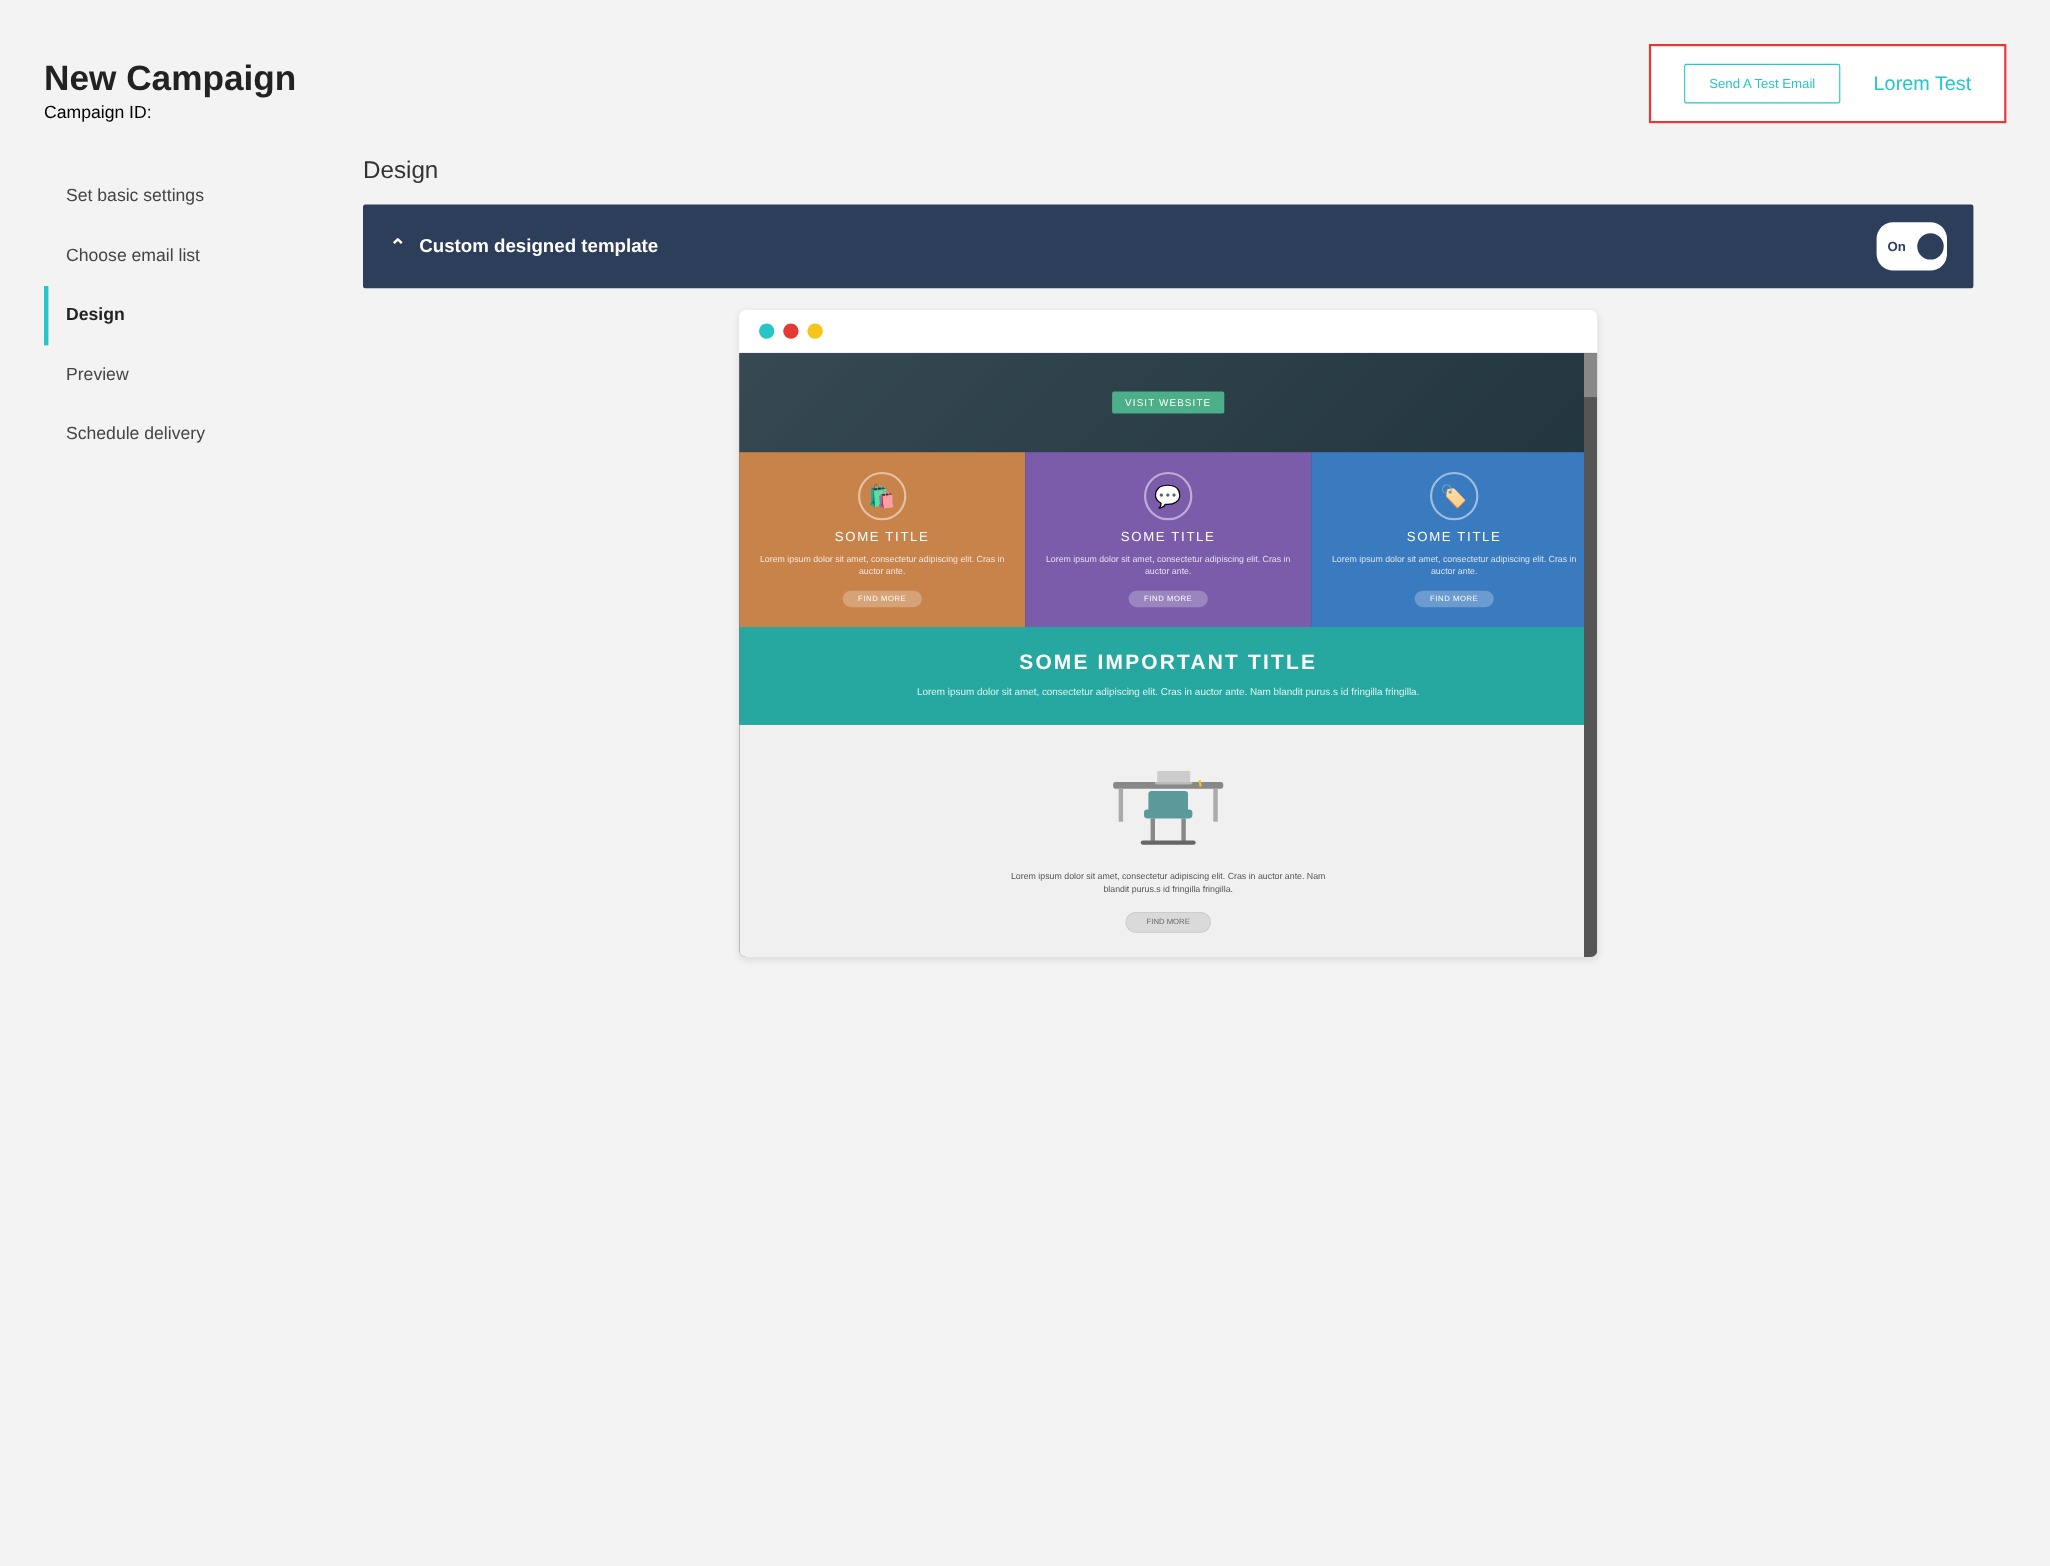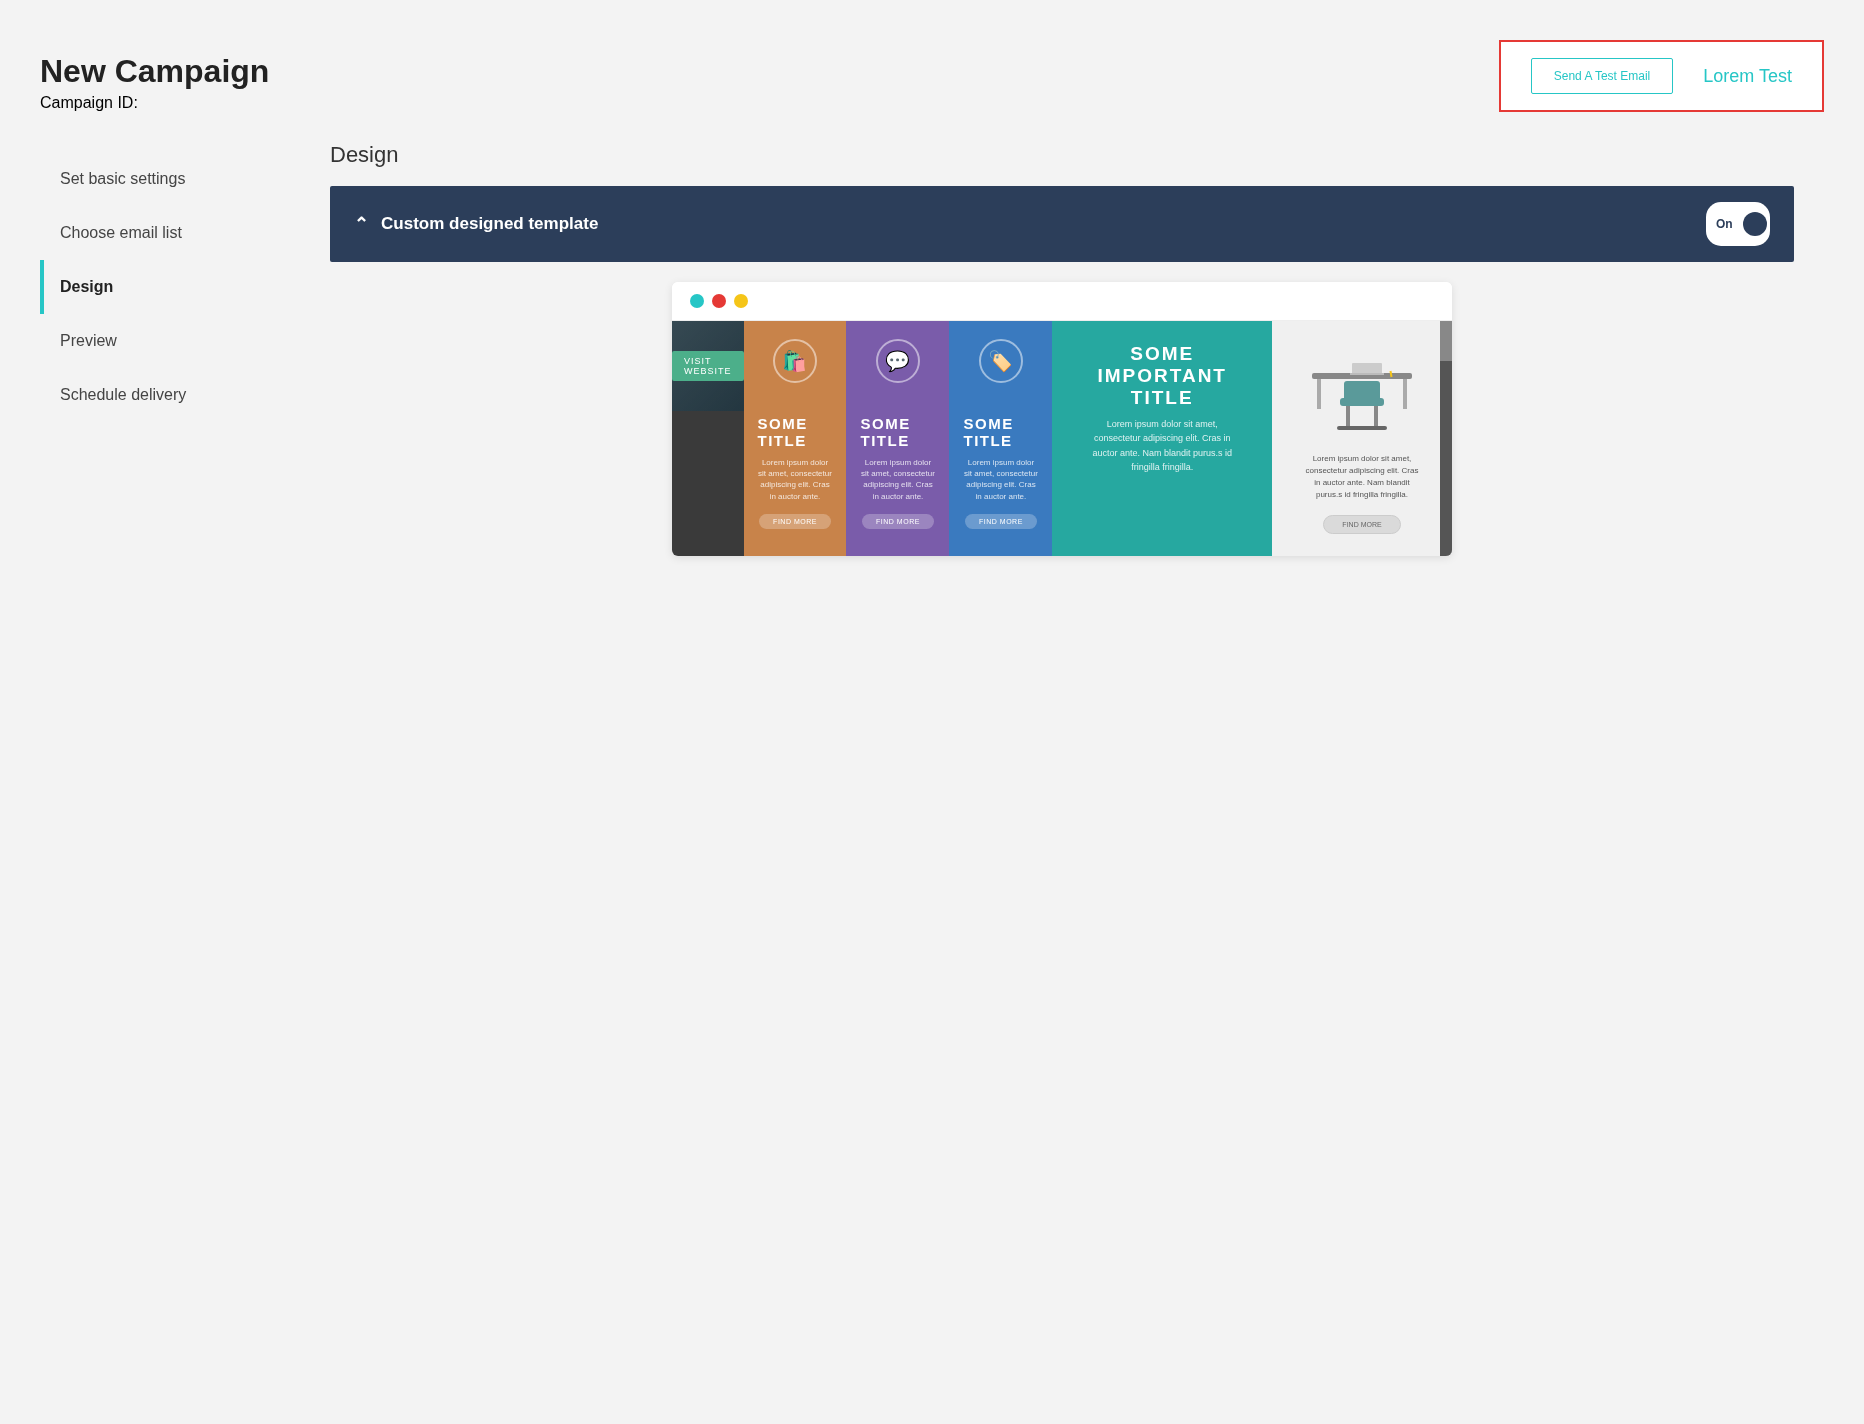--- a/index.html
+++ b/index.html
@@ -164,21 +164,21 @@
     .dot-red { background: #e53935; }
     .dot-yellow { background: #f5c518; }
     .email-body {
       background: #3a3a3a;
       overflow-y: auto;
       max-height: 600px;
       position: relative;
     }
     .email-content {
       display: flex;
-      flex-direction: row;
+      flex-direction: column;
     }
     .email-header-img {
       background: linear-gradient(rgba(0,0,0,0.4), rgba(0,0,0,0.4)),
                   linear-gradient(135deg, #5a7a8a 0%, #4a6a7a 50%, #3a5a6a 100%);
       height: 90px;
       display: flex;
       align-items: center;
       justify-content: center;
       position: relative;
     }
@@ -210,25 +210,24 @@
       height: 44px;
       border-radius: 50%;
       border: 2.5px solid rgba(255,255,255,0.5);
       display: flex;
       align-items: center;
       justify-content: center;
       font-size: 20px;
     }
     .product-title {
       color: #fff;
-      font-size: 15px;
-      font-weight: 700;
+      font-size: 12px;
+      font-weight: 400;
       letter-spacing: 1.5px;
       text-transform: uppercase;
-      margin-top: 24px;
     }
     .product-desc {
       color: rgba(255,255,255,0.8);
       font-size: 8px;
       text-align: center;
       line-height: 1.4;
     }
     .product-btn {
       background: rgba(255,255,255,0.25);
       color: #fff;

